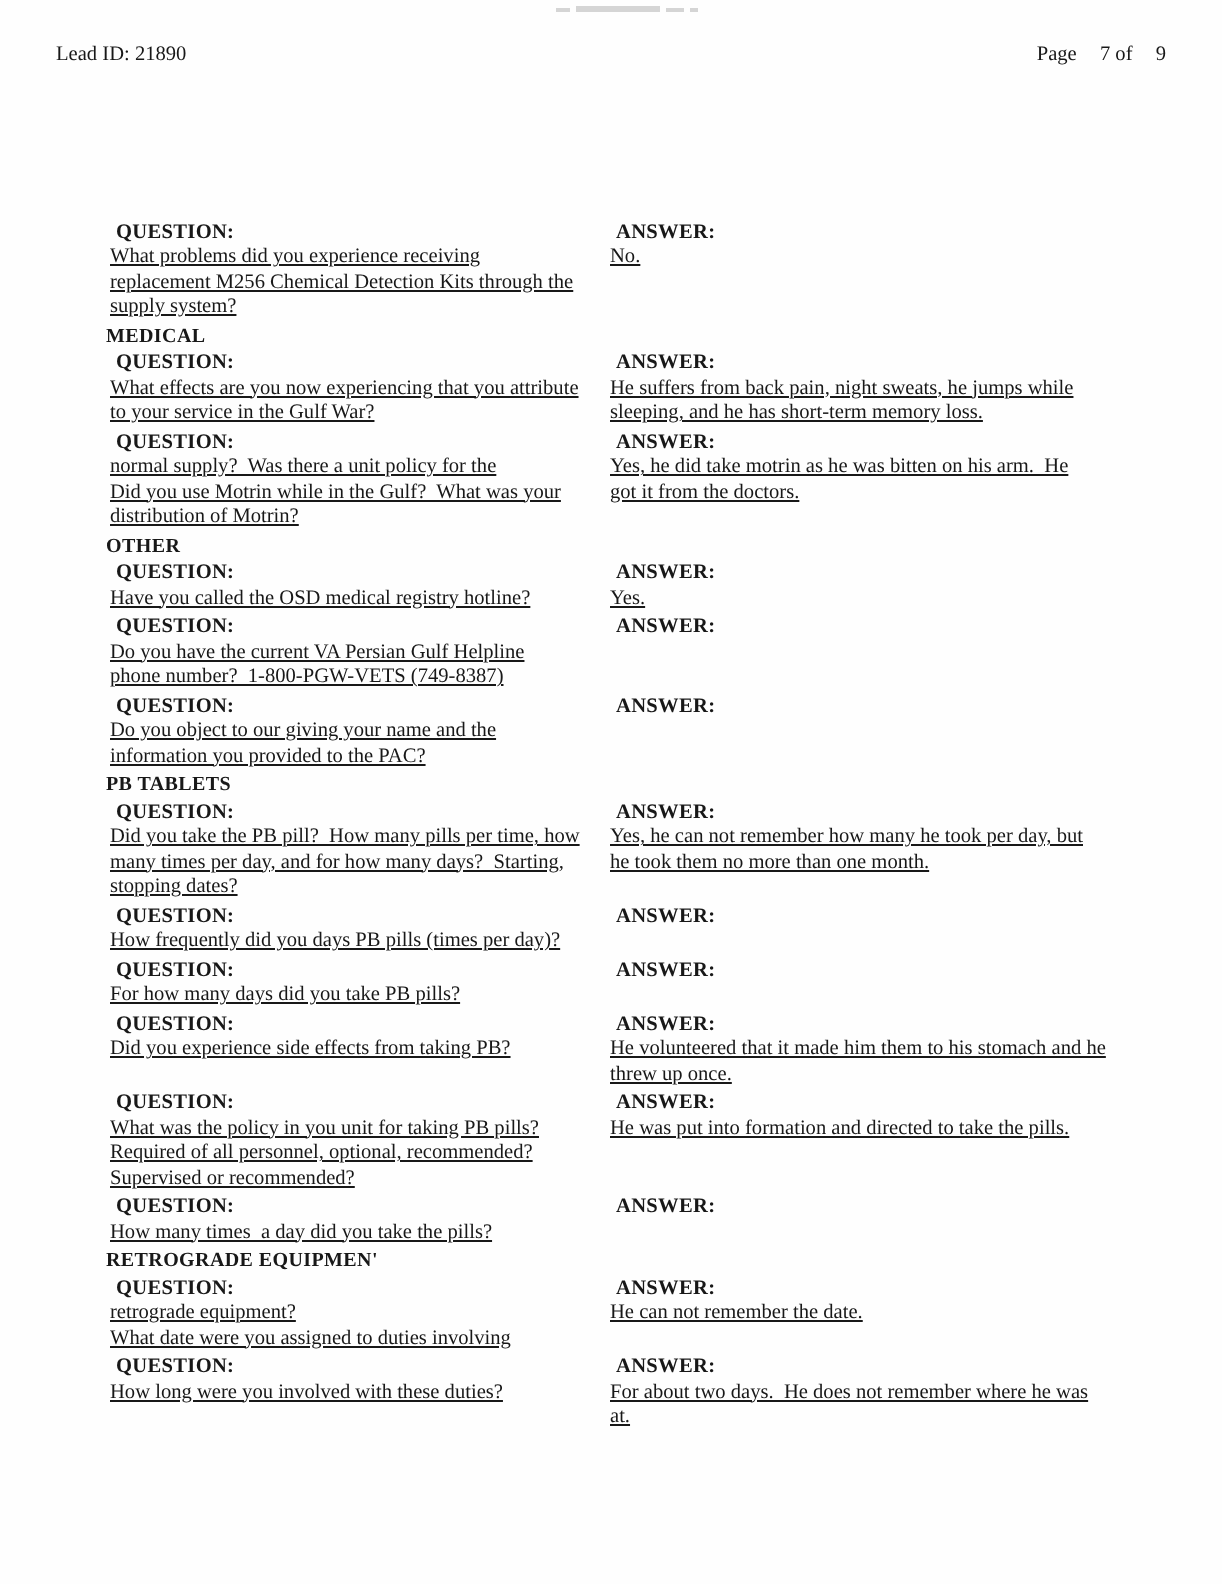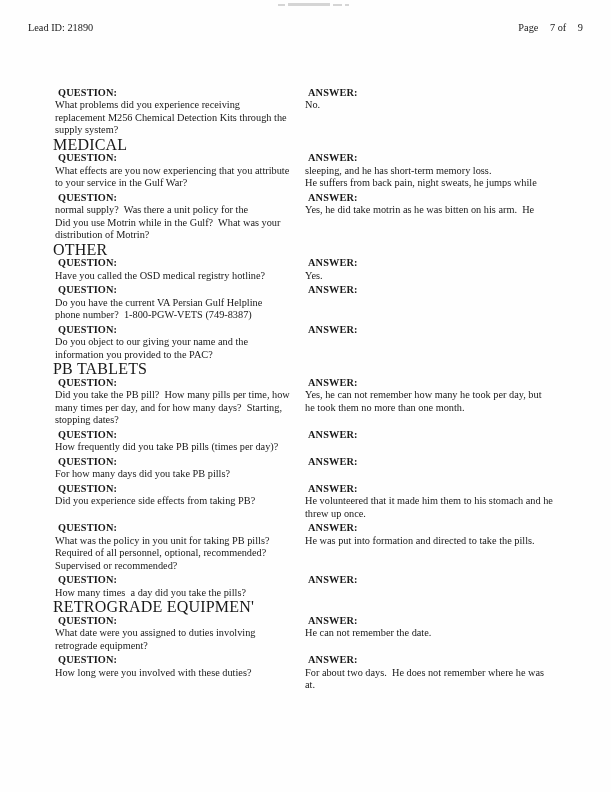--- a/index.html
+++ b/index.html
@@ -29,34 +29,34 @@
   .artifact .d4 { width: 4px; }
 
   .header {
     display: flex; justify-content: space-between; align-items: baseline;
     padding: 22px 28px 0 28px;
     font-size: 10.3px; line-height: 12.5px;
   }
   .pageinfo span + span { margin-left: 9px; }
 
   .main {
-    margin: 52px 28px 0 53px;
+    margin: 76px 28px 0 53px;
     font-size: 10.3px; line-height: 12.5px;
   }
   .section-title {
-    font-weight: 400;
-    font-size: 16px;
+    font-weight: 700;
+    font-size: 10px;
     letter-spacing: 0.2px;
     margin: 2px 0 1px 0;
   }
   .row { display: flex; align-items: flex-start; margin-bottom: 2px; }
   .q-col { width: 250px; flex: 0 0 250px; box-sizing: border-box; padding-right: 6px; }
   .a-col { flex: 1 1 auto; min-width: 0; }
   .qa-label { font-weight: 700; padding-left: 5px; letter-spacing: 0.15px; }
-  .line { padding-left: 2px; white-space: pre; }
+  .line { padding-left: 2px; white-space: pre; text-decoration: underline; }
 </style>
 </head>
 <body>
 
 <div class="page">
 
   <div class="artifact">
     <i class="d1"></i>
       <i class="d2"></i>
       <i class="d3"></i>
@@ -87,34 +87,35 @@
       </div>
       <div class="section-title">MEDICAL</div>
       <div class="row">
         <div class="q-col">
           <div class="qa-label">QUESTION:</div>
           <div class="line">What effects are you now experiencing that you attribute</div>
           <div class="line">to your service in the Gulf War?</div>
         </div>
         <div class="a-col">
           <div class="qa-label">ANSWER:</div>
+          <div class="line">He suffers from back pain, night sweats, he jumps while</div>
           <div class="line">sleeping, and he has short-term memory loss.</div>
-          <div class="line">He suffers from back pain, night sweats, he jumps while</div>
         </div>
       </div>
       <div class="row">
         <div class="q-col">
           <div class="qa-label">QUESTION:</div>
           <div class="line">normal supply?  Was there a unit policy for the</div>
           <div class="line">Did you use Motrin while in the Gulf?  What was your</div>
           <div class="line">distribution of Motrin?</div>
         </div>
         <div class="a-col">
           <div class="qa-label">ANSWER:</div>
           <div class="line">Yes, he did take motrin as he was bitten on his arm.  He</div>
+          <div class="line">got it from the doctors.</div>
         </div>
       </div>
       <div class="section-title">OTHER</div>
       <div class="row">
         <div class="q-col">
           <div class="qa-label">QUESTION:</div>
           <div class="line">Have you called the OSD medical registry hotline?</div>
         </div>
         <div class="a-col">
           <div class="qa-label">ANSWER:</div>
@@ -151,21 +152,21 @@
         </div>
         <div class="a-col">
           <div class="qa-label">ANSWER:</div>
           <div class="line">Yes, he can not remember how many he took per day, but</div>
           <div class="line">he took them no more than one month.</div>
         </div>
       </div>
       <div class="row">
         <div class="q-col">
           <div class="qa-label">QUESTION:</div>
-          <div class="line">How frequently did you take PB pills (times per day)?</div>
+          <div class="line">How frequently did you days PB pills (times per day)?</div>
         </div>
         <div class="a-col">
           <div class="qa-label">ANSWER:</div>
         </div>
       </div>
       <div class="row">
         <div class="q-col">
           <div class="qa-label">QUESTION:</div>
           <div class="line">For how many days did you take PB pills?</div>
         </div>
@@ -202,22 +203,22 @@
           <div class="line">How many times  a day did you take the pills?</div>
         </div>
         <div class="a-col">
           <div class="qa-label">ANSWER:</div>
         </div>
       </div>
       <div class="section-title">RETROGRADE EQUIPMEN'</div>
       <div class="row">
         <div class="q-col">
           <div class="qa-label">QUESTION:</div>
+          <div class="line">retrograde equipment?</div>
           <div class="line">What date were you assigned to duties involving</div>
-          <div class="line">retrograde equipment?</div>
         </div>
         <div class="a-col">
           <div class="qa-label">ANSWER:</div>
           <div class="line">He can not remember the date.</div>
         </div>
       </div>
       <div class="row">
         <div class="q-col">
           <div class="qa-label">QUESTION:</div>
           <div class="line">How long were you involved with these duties?</div>

